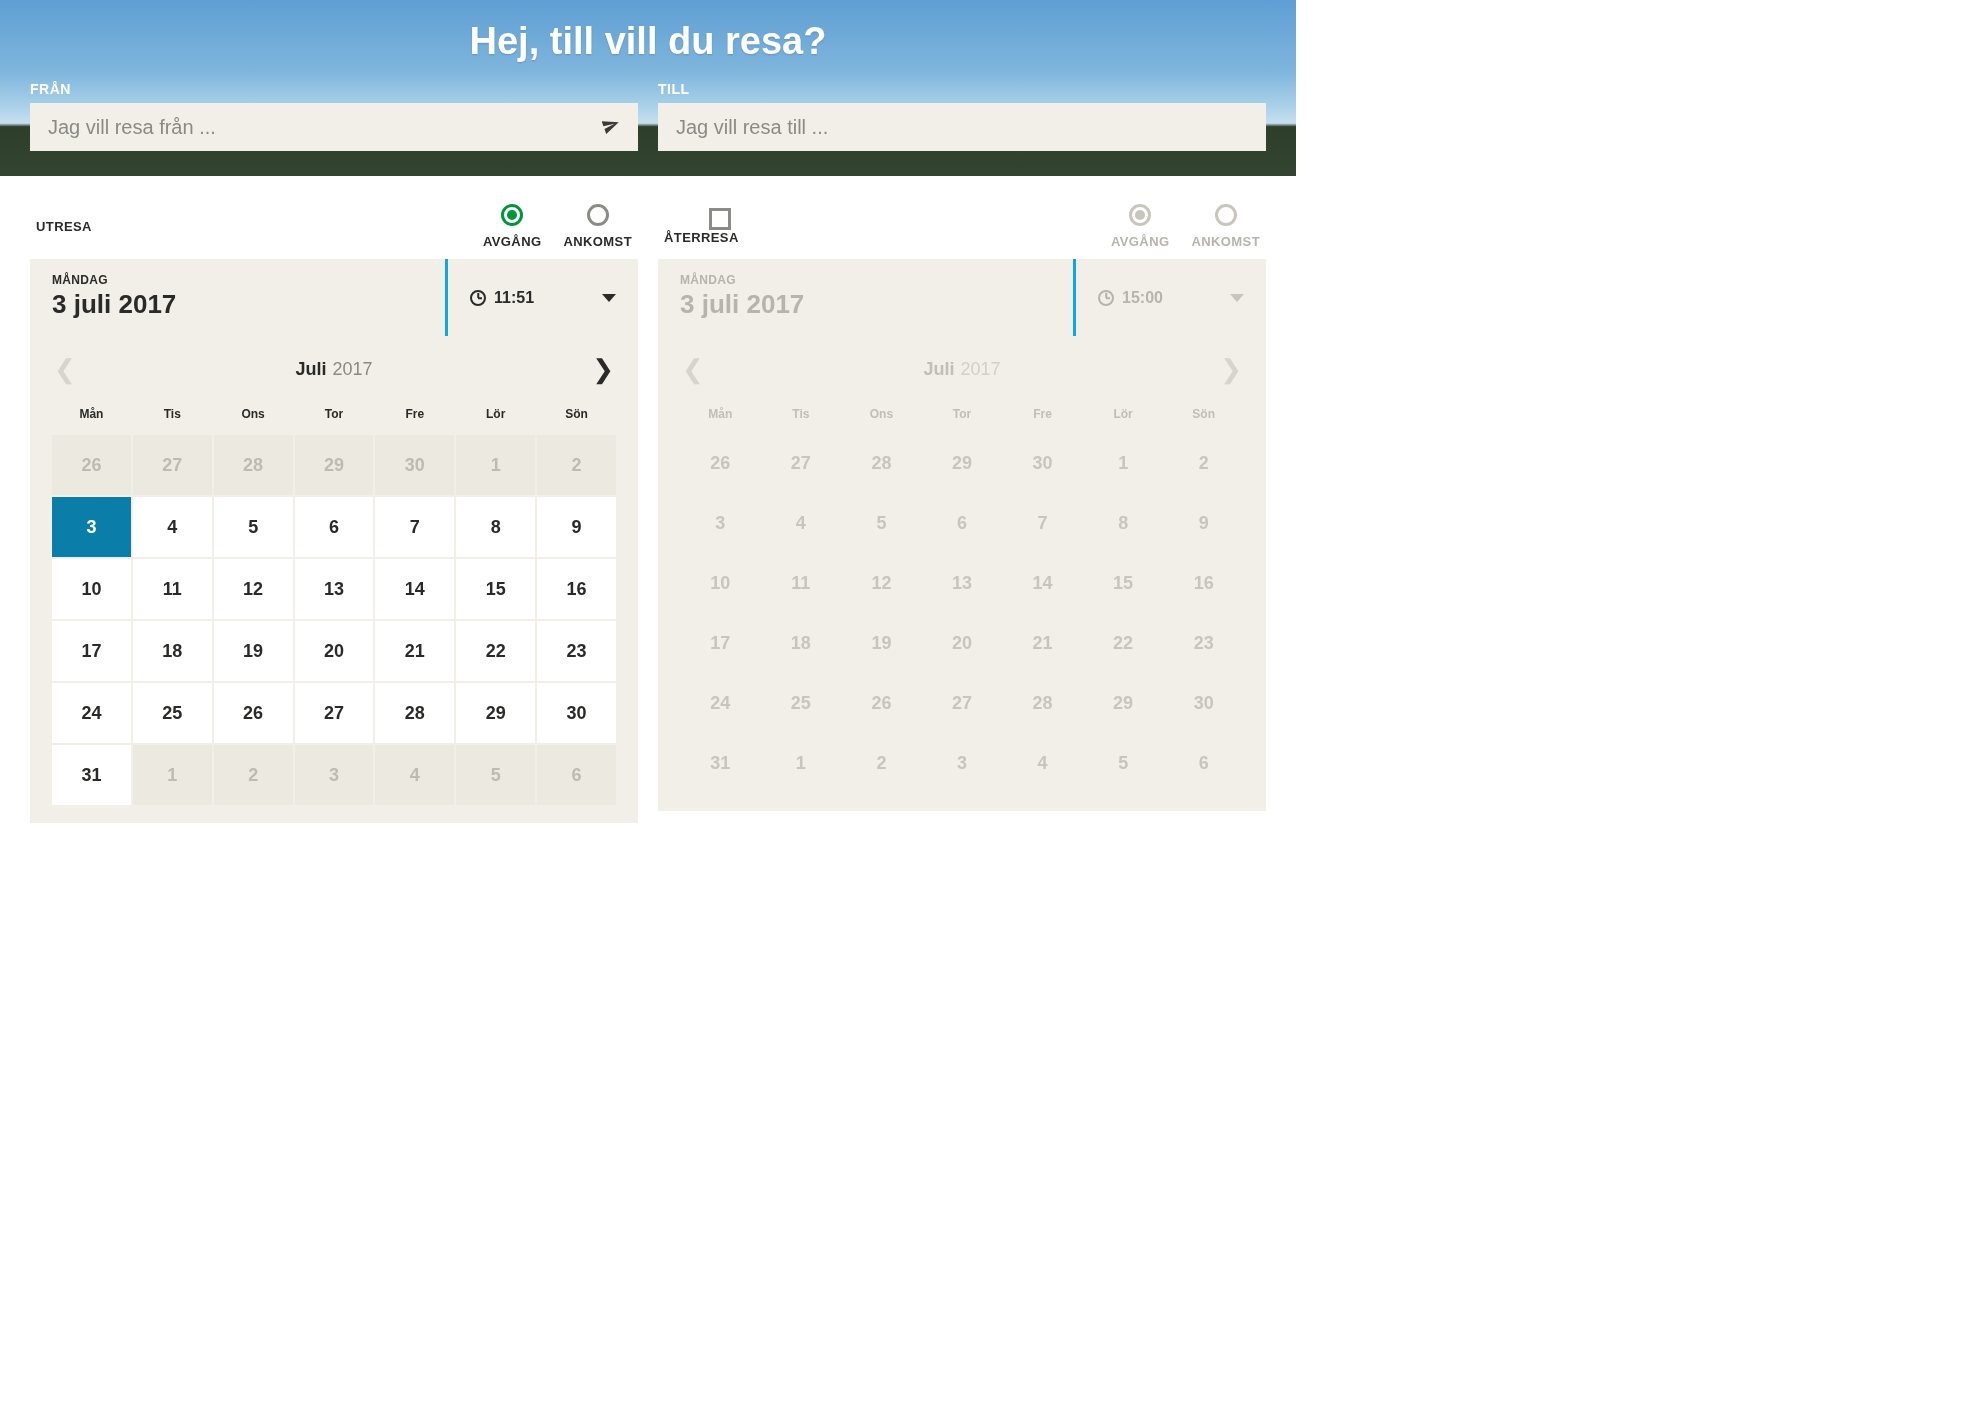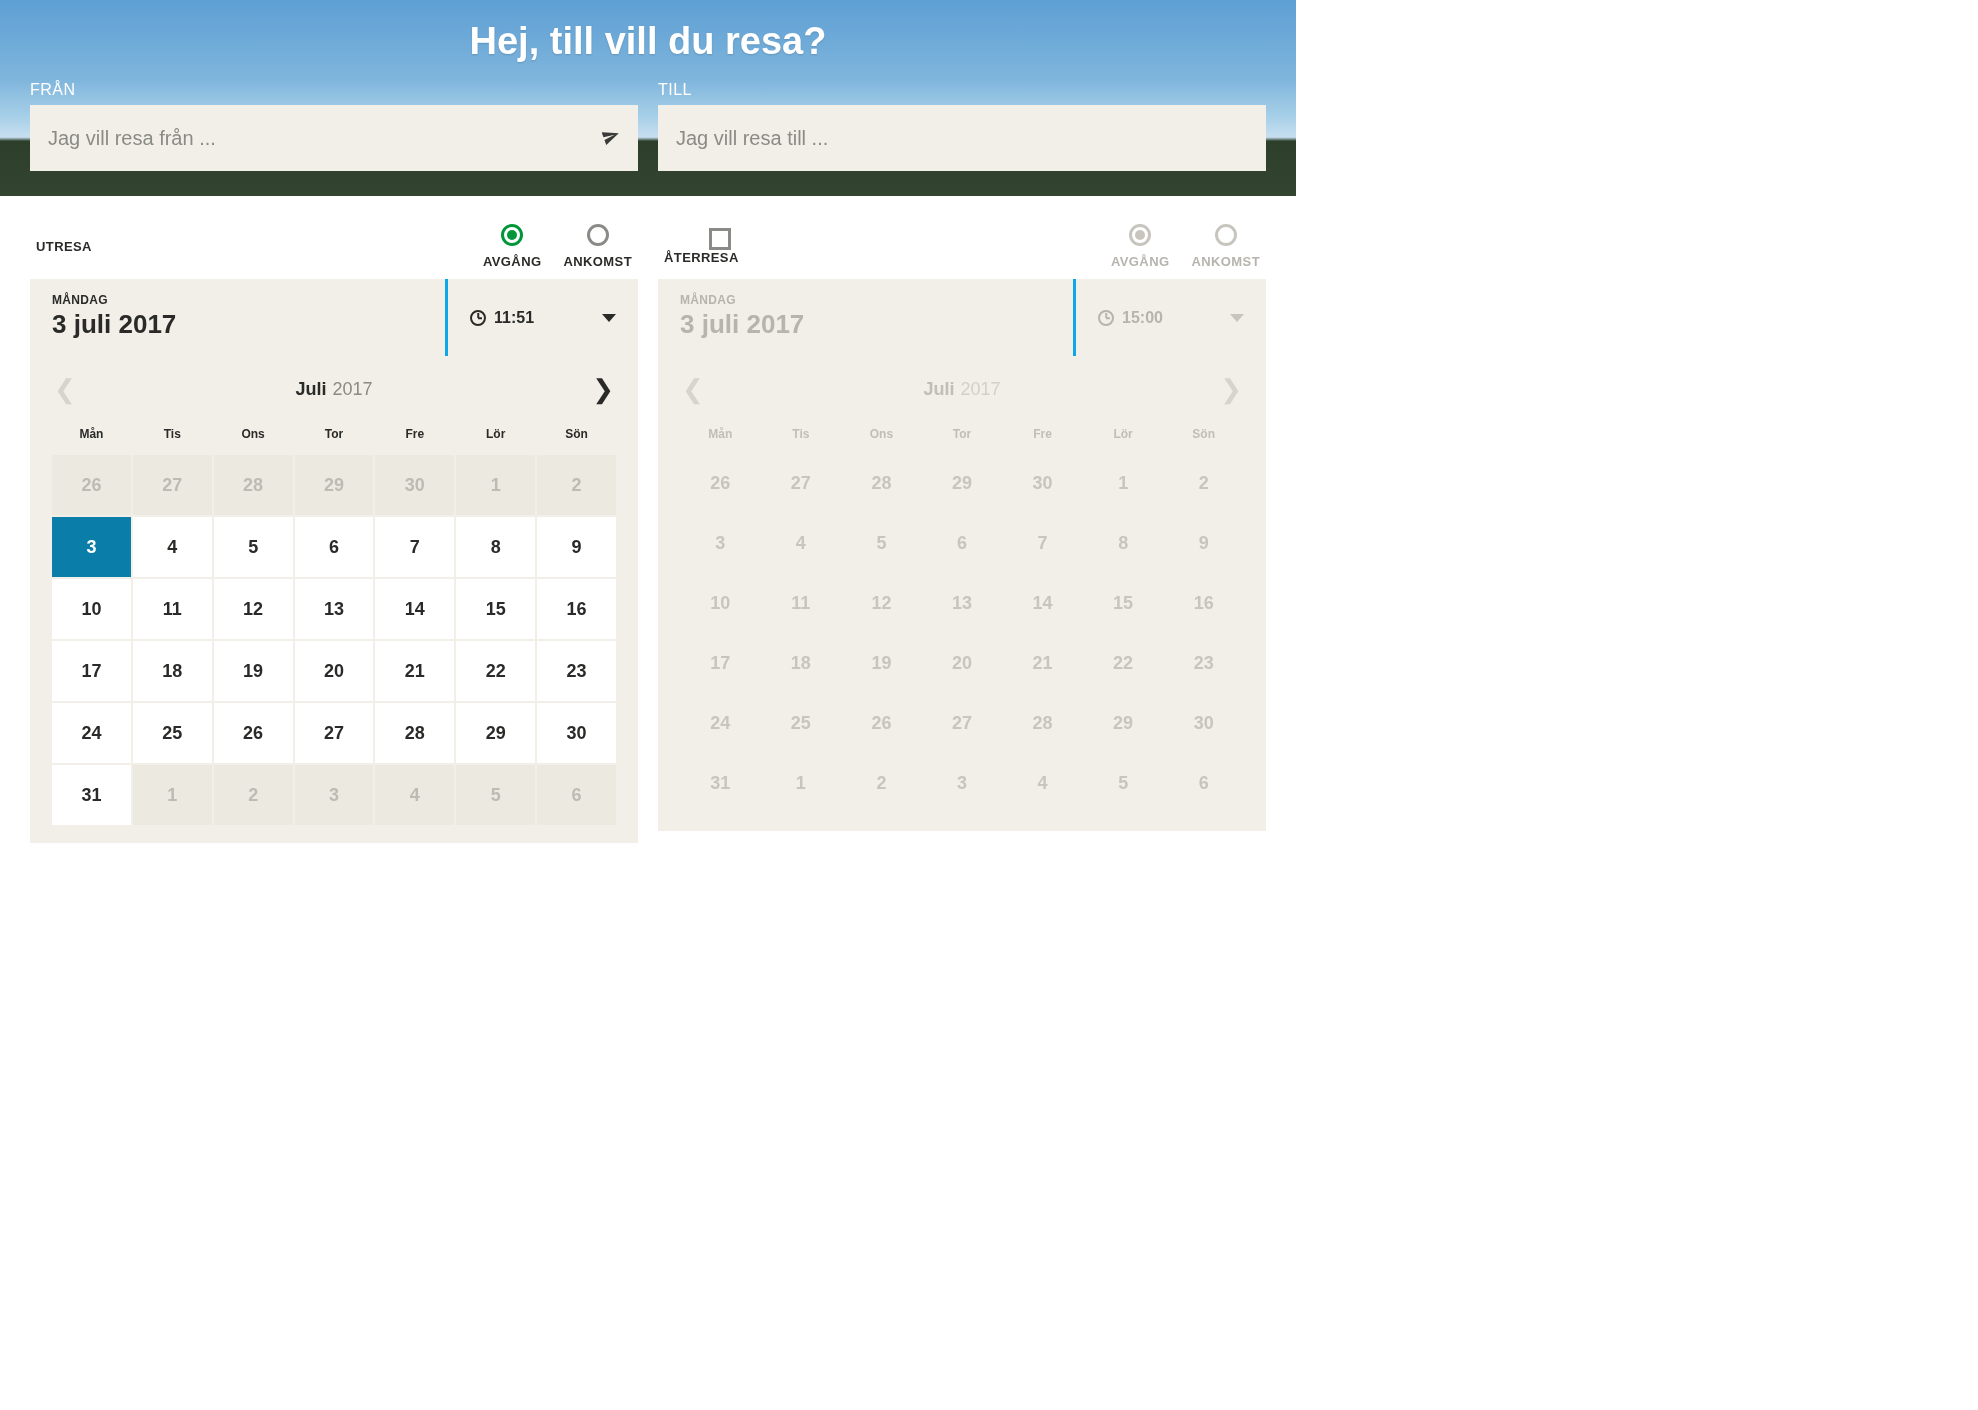--- a/index.html
+++ b/index.html
@@ -23,32 +23,32 @@
   }
   .search-row {
     display: flex;
     gap: 20px;
   }
   .search-col {
     flex: 1;
   }
   .search-label {
     color: #fff;
-    font-size: 16px;
-    font-weight: 400;
+    font-size: 14px;
+    font-weight: 700;
     letter-spacing: 0.5px;
     margin-bottom: 6px;
     display: block;
   }
   .search-input-wrap {
     background: #f1efe8;
     display: flex;
     align-items: center;
     padding: 0 18px;
-    height: 66px;
+    height: 48px;
   }
   .search-input {
     flex: 1;
     border: none;
     background: transparent;
     font-size: 20px;
     color: #6a6a68;
     outline: none;
   }
   .search-input::placeholder { color: #8a8a86; }

